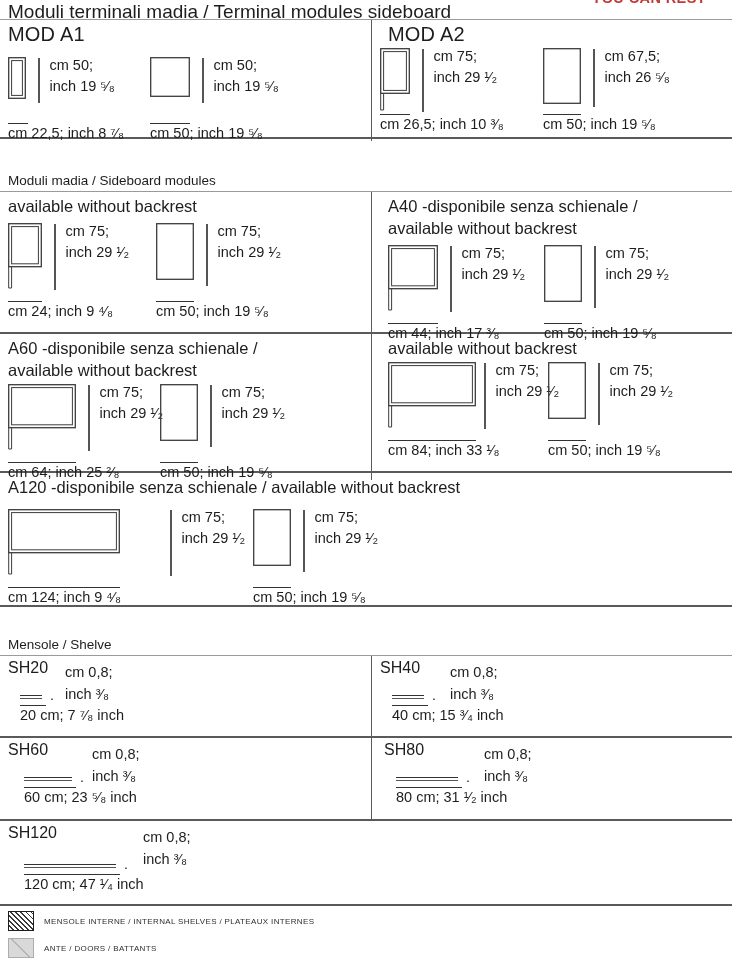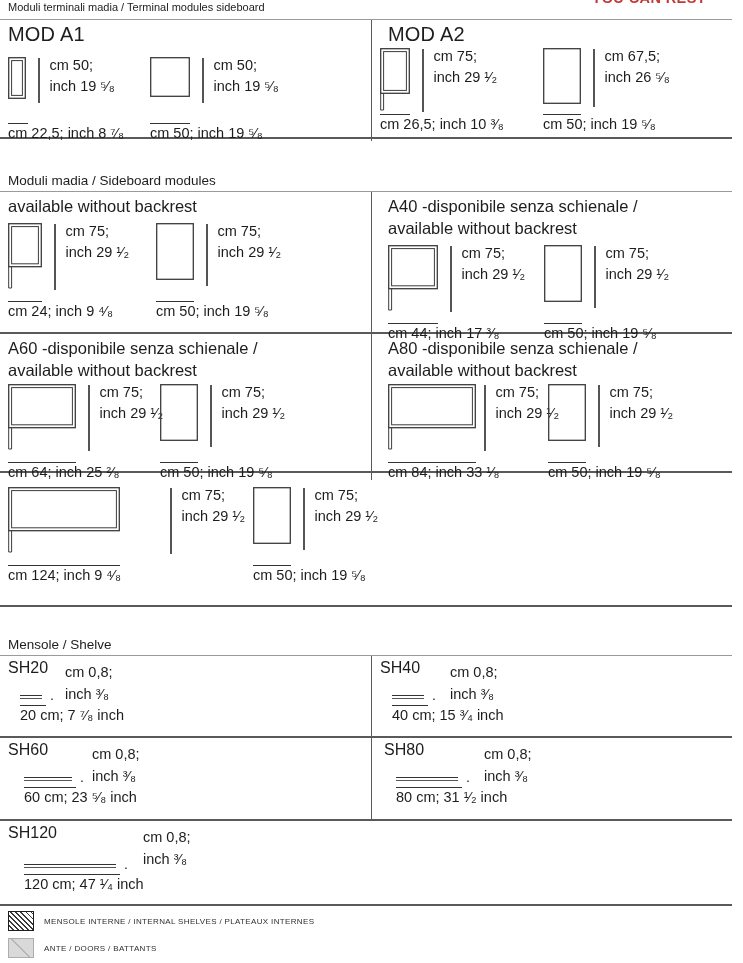--- a/index.html
+++ b/index.html
@@ -3,21 +3,21 @@
 <meta charset="utf-8">
 <style>
   html,body{margin:0;padding:0;background:#fff;}
   .page{
     position:relative;width:743px;height:963px;background:#ffffff;overflow:hidden;
     font-family:"Liberation Sans",sans-serif;color:#1d1d1d;
   }
   .inner{width:732px;}
   
   .toprow{position:relative;height:19px;border-bottom:1px solid #9a9a9a;}
-  .toptitle{position:absolute;left:8px;top:1px;font-size:11px;}
+  .toptitle{position:absolute;left:8px;top:1px;font-size:19px;}
   .brand{position:absolute;right:26px;top:-10px;font-size:14.5px;font-weight:700;letter-spacing:.4px;color:#c2393a;}
   
   .sechead{position:relative;height:22px;border-bottom:1px solid #9a9a9a;}
   .sechead .shtitle{position:absolute;left:8px;bottom:3px;font-size:13.5px;}
   
   .grid2{display:grid;grid-template-columns:372px 360px;border-bottom:2px solid #5a5a5a;}
   .grid1{display:block;border-bottom:2px solid #5a5a5a;}
   .cellL{border-right:1.5px solid #5a5a5a;}
   .cell{position:relative;padding:3px 6px 0 8px;}
   .mod-title{font-size:20px;letter-spacing:.2px;}
@@ -231,21 +231,20 @@
               <div class="htext">
                 <div>cm 75;</div>
                 <div>inch 29 ¹⁄₂</div>
               </div>
             </div>
             <div class="wdim"><div class="overline" style="width:38px"></div><span>cm 50; inch 19 ⁵⁄₈</span></div>
           </div>
         </div>
       </div>
       <div class="cell">
-        <div class="a-title" style="padding-left:8px;">A80 -disponibile senza schienale /</div>
         <div class="a-title" style="padding-left:8px;">available without backrest</div>
         <div class="figrow" style="margin-top:3px;padding-left:8px;">
           <div class="fig" style="width:160px;">
             <div class="figtop">
               <svg class="draw" width="88" height="66" viewBox="0 0 88 66">
                 <rect x="0.7" y="0.7" width="86.6" height="43" fill="none" stroke="#3c3c3c" stroke-width="1.3"></rect>
                 <rect x="3.6" y="3.6" width="80.8" height="37.2" fill="none" stroke="#3c3c3c" stroke-width="1"></rect>
                 <path d="M0.7,43.7 L0.7,65 L3.6,65 L3.6,43.7" fill="none" stroke="#3c3c3c" stroke-width="1"></path>
               </svg>
               <div class="vline" style="height:66px;margin-left:8px;"></div>
@@ -268,20 +267,21 @@
               </div>
             </div>
             <div class="wdim"><div class="overline" style="width:38px"></div><span>cm 50; inch 19 ⁵⁄₈</span></div>
           </div>
         </div>
       </div>
     </div>
 
     <div class="grid1 arow" style="height:132px;">
       <div class="cell">
+        <div class="a-title">A120 -disponibile senza schienale / available without backrest</div>
         <div class="figrow" style="margin-top:11px;">
           <div class="fig" style="width:245px;">
             <div class="figtop">
               <svg class="draw" width="112" height="66" viewBox="0 0 112 66">
                 <rect x="0.7" y="0.7" width="110.6" height="43" fill="none" stroke="#3c3c3c" stroke-width="1.3"></rect>
                 <rect x="3.6" y="3.6" width="104.8" height="37.2" fill="none" stroke="#3c3c3c" stroke-width="1"></rect>
                 <path d="M0.7,43.7 L0.7,65 L3.6,65 L3.6,43.7" fill="none" stroke="#3c3c3c" stroke-width="1"></path>
               </svg>
               <div class="vline" style="height:66px;margin-left:50px;"></div>
               <div class="htext">

